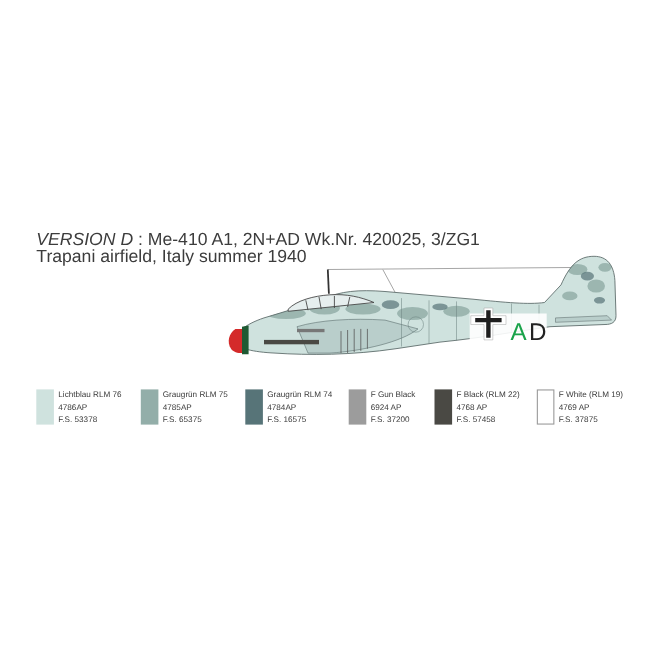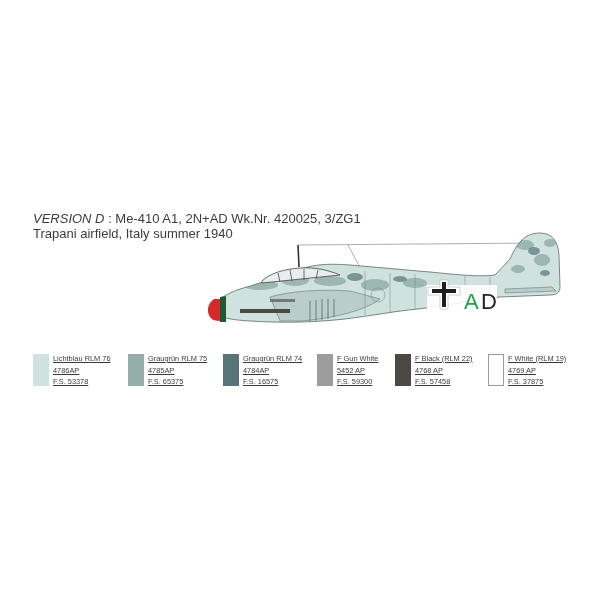--- a/index.html
+++ b/index.html
@@ -1,23 +1,23 @@
 <!DOCTYPE html>
 <html><head>
   <meta charset="utf-8">
   <style>
     html, body { margin: 0; padding: 0; background: #ffffff; }
     body { width: 600px; height: 600px; position: relative; overflow: hidden; font-family: "Liberation Sans", sans-serif; color: #3a3a3a; }
-    .caption { position: absolute; left: 33px; top: 211px; font-size: 13px; line-height: 15px; color: #3c3c3c; }
+    .caption { position: absolute; left: 33px; top: 211px; font-size: 16px; line-height: 15px; color: #3c3c3c; }
     .caption .ver { font-style: italic; }
     .aircraft { position: absolute; left: 200px; top: 225px; width: 370px; height: 110px; }
     .swatches { position: absolute; left: 33px; top: 354px; width: 540px; height: 40px; }
     .swatch-item { position: absolute; top: 0; height: 34px; }
     .swatch-box { position: absolute; left: 0; top: 0; width: 16px; height: 32px; box-sizing: border-box; }
-    .swatch-text { position: absolute; left: 20px; top: -1px; font-size: 7.4px; line-height: 11.5px; color: #3a3a3a; white-space: nowrap; text-decoration: underline; }
+    .swatch-text { position: absolute; left: 20px; top: -1px; font-size: 7.4px; line-height: 11.5px; color: #3a3a3a; white-space: nowrap; }
   </style>
 </head>
 <body>
 
 <div class="caption">
   <div><span class="ver">VERSION D</span><span> : </span><span>Me-410 A1, 2N+AD Wk.Nr. 420025, 3/ZG1</span></div>
   <div>Trapani airfield, Italy summer 1940</div>
 </div>
 
 <div class="aircraft">
@@ -125,23 +125,23 @@
     <div class="swatch-box" style="background:#577478;"></div>
     <div class="swatch-text">
       <div>Graugrün RLM 74</div>
       <div>4784AP</div>
       <div>F.S. 16575</div>
     </div>
   </div>
   <div class="swatch-item" style="left:284px;">
     <div class="swatch-box" style="background:#9c9c9c;"></div>
     <div class="swatch-text">
-      <div>F Gun White</div>
-      <div>5452 AP</div>
-      <div>F.S. 59300</div>
+      <div>F Gun Black</div>
+      <div>6924 AP</div>
+      <div>F.S. 37200</div>
     </div>
   </div>
   <div class="swatch-item" style="left:362px;">
     <div class="swatch-box" style="background:#4a4944;"></div>
     <div class="swatch-text">
       <div>F Black (RLM 22)</div>
       <div>4768 AP</div>
       <div>F.S. 57458</div>
     </div>
   </div>

